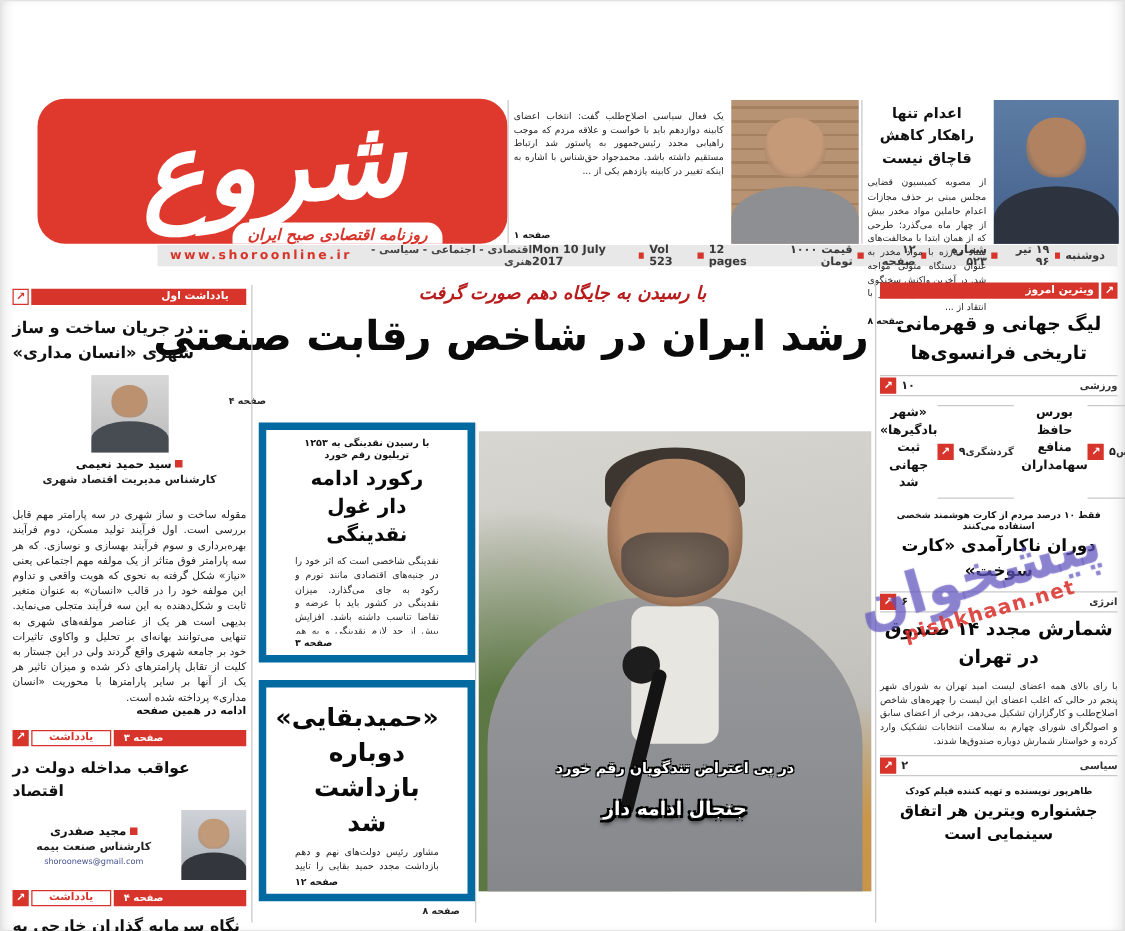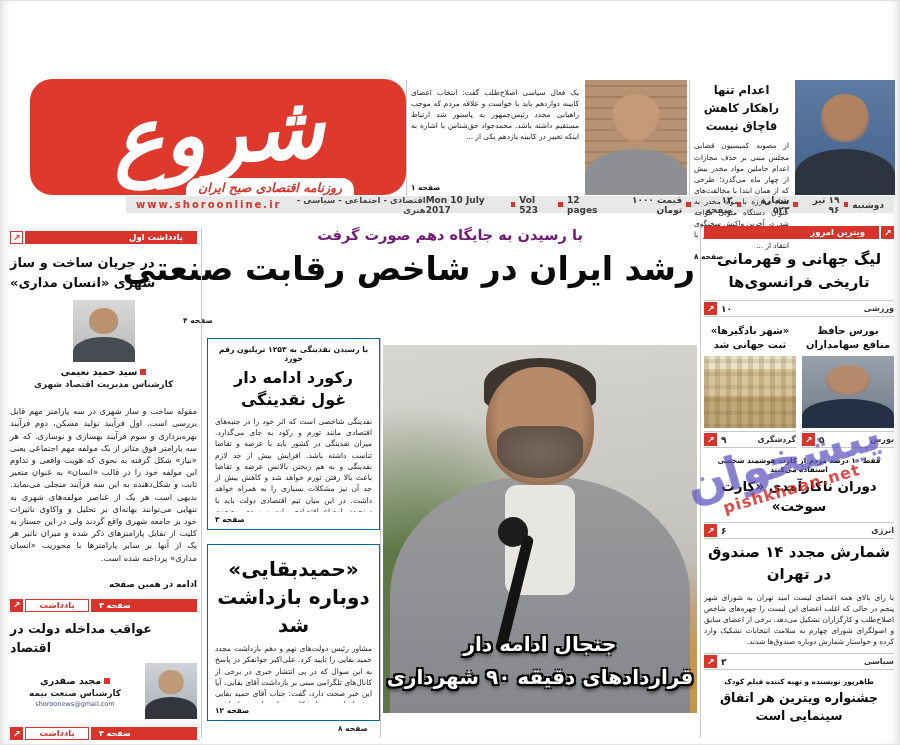--- a/index.html
+++ b/index.html
@@ -30,21 +30,21 @@
   .tstory { display:flex; gap:4px; }
   .tcol { flex:1; display:flex; flex-direction:column; padding:2px 2px 3px; }
   .ttitle { font-size:12px; font-weight:bold; text-align:center; line-height:1.55; color:#111; }
   .tbody { font-size:7.4px; text-align:justify; line-height:1.5; color:#222; margin-top:5px; }
   .tpage { font-size:7.4px; font-weight:bold; margin-top:auto; text-align:left; color:#111; }
   .tphoto { flex:none; }
   .vline { width:1px; background:#c9c9c9; }
 
   
   .lead { left:205px; top:227px; width:490px; text-align:center; }
-  .lead-kicker { font-size:14.5px; font-weight:bold; color:#701a75; }
+  .lead-kicker { font-size:14.5px; font-weight:bold; color:#b91c1c;font-style:italic; }
   .lead-headline { font-size:33px; font-weight:bold; color:#0a0a0a; margin-top:6px; white-space:nowrap; }
   .lead-page { left:183px; top:316px; font-size:7.5px; font-weight:bold; color:#222; }
 
   
   .sq-icon { display:inline-flex; width:13px; height:13px; background:#d7352b; color:#fff; font-size:9px;
              align-items:center; justify-content:center; flex:none; font-weight:bold; }
   .sq-icon.inv { background:#fff; color:#d7352b; border:1px solid #d7352b; }
   .redbar { display:flex; height:13px; align-items:stretch; gap:2px; }
   .redbar-fill { flex:1; background:#d7352b; color:#fff; font-size:8.5px; font-weight:bold; line-height:13px;
                  padding:0 14px; text-align:right; }
@@ -54,29 +54,29 @@
   .nbar-fill { flex:1; background:#d7352b; color:#fff; font-size:8px; font-weight:bold; line-height:13px;
                padding:0 8px; text-align:left; direction:rtl; }
 
   
   .leftcol { left:10px; top:231px; width:187px; }
   .lc-title { font-size:13px; font-weight:bold; text-align:left; line-height:1.55; margin-top:9px; color:#111; }
   .lc-photo { width:62px; height:62px; margin:7px auto 4px; }
   .lc-author { font-size:9.5px; font-weight:bold; text-align:center; color:#111; }
   .lc-role { font-size:8.8px; font-weight:bold; text-align:center; color:#222; margin-top:2px; }
   .lc-body { font-size:8.4px; line-height:1.45; text-align:justify; color:#222; margin-top:16px; }
-  .lc-more { font-size:8.6px; font-weight:bold; margin-top:15px; color:#111; }
+  .lc-more { font-size:8.6px; font-weight:bold; margin-top:0; color:#111; }
   .note-row { display:flex; gap:5px; margin:6px 0 8px; align-items:center; }
   .note-meta { flex:1; text-align:center; }
   .note-photo { width:52px; height:56px; flex:none; }
   .lc-email { font-size:6.5px; color:#44518a; margin-top:2px; }
 
   
   .midcol { left:207px; top:338px; width:173px; }
-  .mbox { border:1px solid #0369a1; padding:6px 7px 5px; display:flex; flex-direction:column; background:#fff; }
+  .mbox { border:6px solid #0369a1; padding:6px 23px 5px; display:flex; flex-direction:column; background:#fff; }
   .mbox1 { height:192px; }
   .mbox2 { height:177px; margin-top:14px; }
   .m-kicker { font-size:7.7px; font-weight:bold; text-align:center; color:#111; }
   .m-title { font-size:16px; font-weight:bold; text-align:center; line-height:1.4; margin:4px 0; color:#0a0a0a; }
   .m-body { font-size:7.5px; line-height:1.5; text-align:justify; color:#222; flex:1; overflow:hidden; }
   .m-page { font-size:7.5px; font-weight:bold; text-align:left; color:#111; margin-top:3px; }
 
   
   .mainphoto { left:383px; top:345px; width:314px; height:368px; overflow:hidden;
       background:
@@ -91,38 +91,38 @@
       background:radial-gradient(#6d6259, #4a423c); border-radius:30% 30% 50% 50%; opacity:.85; }
   .mp-suit { position:absolute; left:50%; top:36%; width:300px; height:70%; transform:translateX(-50%);
       background:linear-gradient(#9a9a9c, #84868a); border-radius:46% 46% 0 0; }
   .mp-shirt { position:absolute; left:50%; top:38%; width:70px; height:110px; transform:translateX(-50%);
       background:#e8e6e0; border-radius:12px; }
   .mp-mic { position:absolute; left:40%; bottom:16%; width:11px; height:120px; transform:rotate(14deg);
       background:#141414; border-radius:6px; }
   .mp-michead { position:absolute; left:36.5%; bottom:45%; width:30px; height:30px; background:#1d1d1d; border-radius:50%; }
   .mp-kicker { position:absolute; left:0; right:0; bottom:92px; text-align:center; color:#fff; font-size:11.5px;
       font-weight:bold; text-shadow:-1px -1px 0 #000,1px -1px 0 #000,-1px 1px 0 #000,1px 1px 0 #000; }
-  .mp-line { position:absolute; left:0; right:0; text-align:center; color:#fff; font-size:20px; font-weight:bold;
+  .mp-line { position:absolute; left:0; right:0; text-align:center; color:#fff; font-size:15px; font-weight:bold;
       text-shadow:-2px -2px 0 #000,2px -2px 0 #000,-2px 2px 0 #000,2px 2px 0 #000,0 3px 4px #000; }
   .mp-line1 { bottom:57px; } .mp-line2 { bottom:24px; }
   .mp-page { left:338px; top:724px; font-size:7.5px; font-weight:bold; color:#222; }
 
   
   .sidebar { left:704px; top:226px; width:190px; }
   .sbar { display:flex; gap:2px; height:13px; }
   .sbar-fill { flex:1; background:#d7352b; color:#fff; font-size:8.5px; font-weight:bold; line-height:13px;
-               padding:0 14px; text-align:right; }
+               padding:0 4px; text-align:right; }
   .s-head { font-size:15px; font-weight:bold; text-align:center; line-height:1.5; margin:9px 0 7px; color:#0a0a0a; }
   .srule { display:flex; justify-content:space-between; align-items:center; border-top:1px solid #c9c9c9;
            border-bottom:1px solid #c9c9c9; padding:1px 0; }
   .sgroup { display:flex; align-items:center; gap:4px; }
   .snum { font-size:9px; font-weight:bold; color:#222; }
   .slabel { font-size:8px; font-weight:bold; color:#333; }
   .scols { display:flex; gap:6px; margin:7px 0 8px; }
-  .scol { flex:1; display:flex; flex-direction:column; }
+  .scol { flex:1; display:flex; flex-direction:row; }
   .s-title { font-size:10px; font-weight:bold; text-align:center; line-height:1.4; height:32px; color:#111; }
   .s-photo { height:72px; margin-bottom:3px; }
   .s-kicker { font-size:7.3px; font-weight:bold; text-align:center; color:#111; margin-top:7px; }
   .s-headline { font-size:13.5px; font-weight:bold; text-align:center; line-height:1.45; margin:3px 0 6px; color:#0a0a0a; }
   .s-body { font-size:7.4px; line-height:1.5; text-align:justify; color:#222; margin:2px 0 6px; }
 
   
   .watermark { left:660px; top:432px; width:250px; transform:rotate(-16deg); text-align:center;
                pointer-events:none; z-index:6; }
   .wm-fa { font-size:46px; font-weight:bold; color:rgba(108,96,197,0.4); letter-spacing:2px;
@@ -260,22 +260,22 @@
   </div>
 
   <div class="mainphoto abs">
     <div class="mp-suit"></div>
     <div class="mp-shirt"></div>
     <div class="mp-hair"></div>
     <div class="mp-head"></div>
     <div class="mp-beard"></div>
     <div class="mp-michead"></div>
     <div class="mp-mic"></div>
+    <div class="mp-kicker fa">در پی اعتراض تندگویان رقم خورد</div>
     <div class="mp-line mp-line1 fa">جنجال ادامه دار</div>
-    <div class="mp-line mp-line2 fa">قراردادهای دقیقه ۹۰ شهرداری</div>
   </div>
   <div class="mp-page abs fa">صفحه ۸</div>
 
   <div class="sidebar abs">
     <div class="sbar">
       <span class="sbar-fill fa">ویترین امروز</span>
       <span class="sq-icon">↗</span>
     </div>
 
     <div class="s-head fa">لیگ جهانی و قهرمانی تاریخی فرانسوی‌ها</div>

